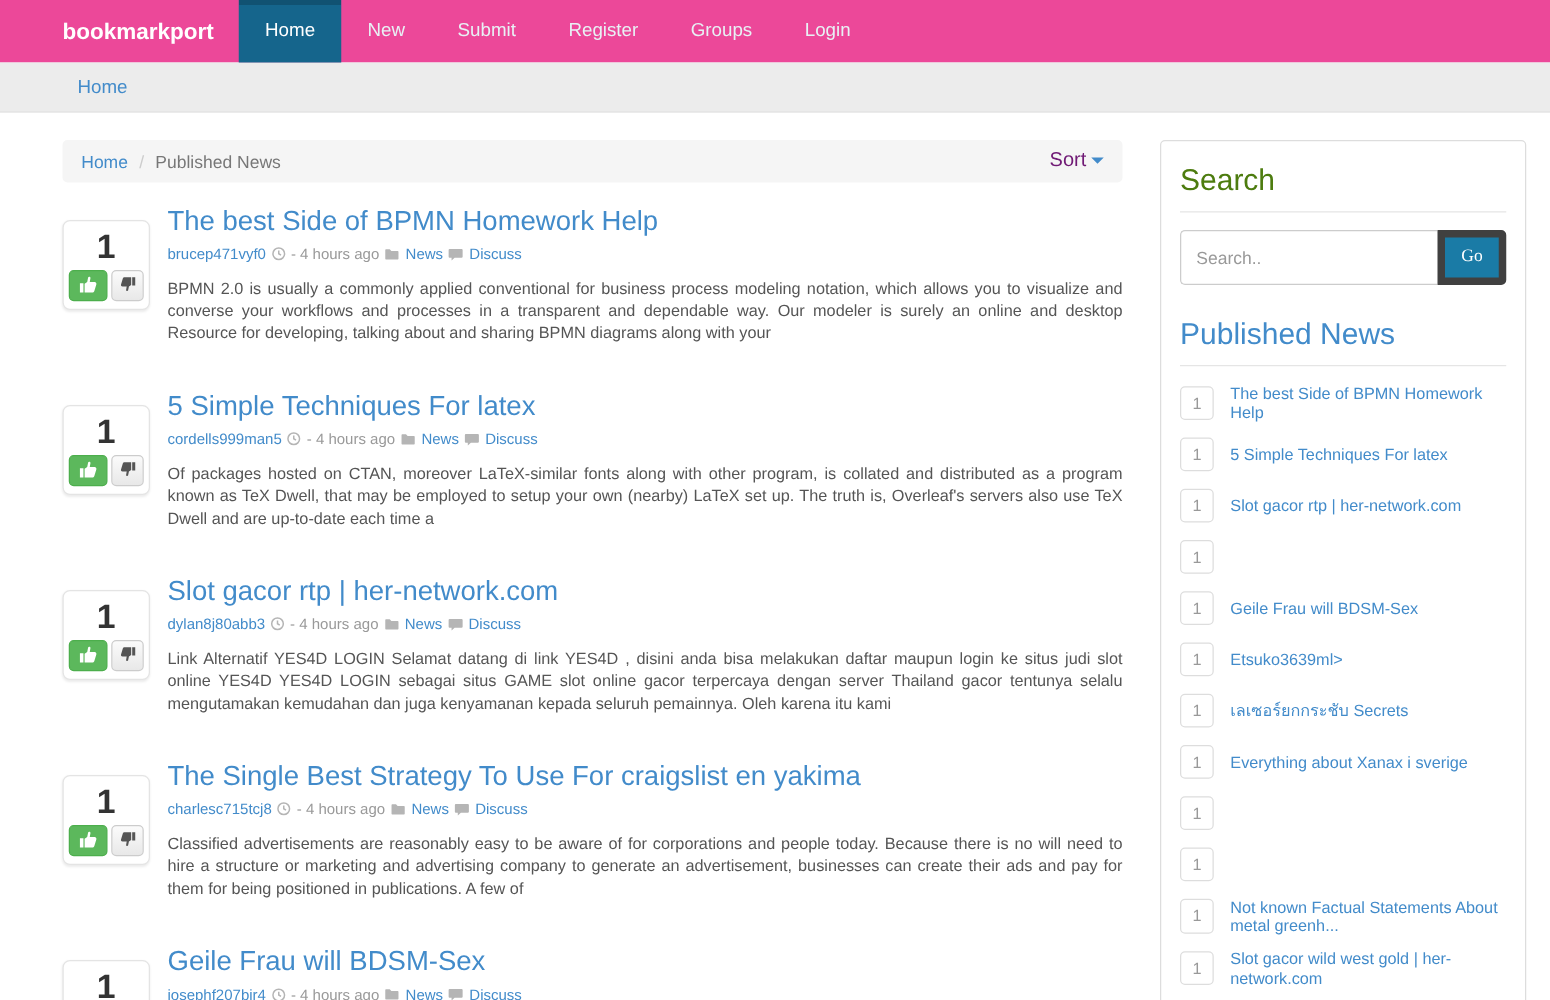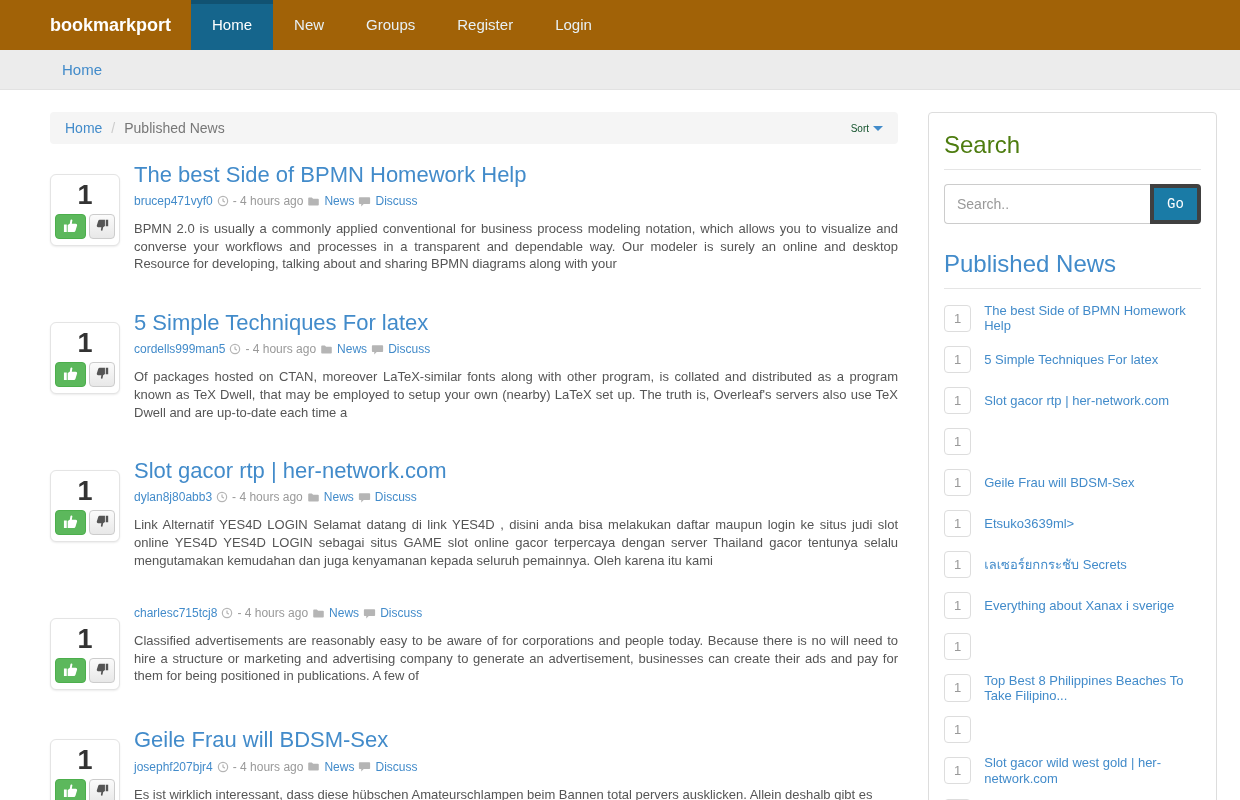--- a/index.html
+++ b/index.html
@@ -6,21 +6,21 @@
   html, body { width: 1240px; height: 800px; overflow: hidden; }
   body {
     font-family: "Liberation Sans", "DejaVu Sans", sans-serif;
     background: #ffffff;
     color: #333;
   }
   a { text-decoration: none; cursor: pointer; }
 
   
   .navbar {
-    background: #a16207;
+    background: #ec4899;
     height: 50px;
     width: 100%;
   }
   .navbar-inner {
     width: 1140px;
     margin: 0 auto;
     display: flex;
     align-items: stretch;
     height: 50px;
   }
@@ -78,22 +78,22 @@
     font-size: 14px;
     display: flex;
     align-items: center;
     margin-bottom: 18px;
   }
   .crumb-panel .crumb-home { color: #428bca; }
   .crumb-sep { color: #ccc; padding: 0 9px; }
   .crumb-current { color: #777; }
   .sort-link {
     margin-left: auto;
-    color: #14532d;
-    font-size: 10px;
+    color: #701a75;
+    font-size: 16px;
   }
   .caret {
     display: inline-block;
     width: 0; height: 0;
     margin-left: 4px;
     vertical-align: middle;
     border-top: 5px solid #428bca;
     border-left: 5px solid transparent;
     border-right: 5px solid transparent;
   }
@@ -187,26 +187,26 @@
     padding: 0 12px;
     font-size: 14px;
     color: #6d28d9;
     font-family: inherit;
     outline: none;
   }
   .search-input::placeholder { color: #999; }
   .go-btn {
     background: #1a7ba6;
     color: #fff;
-    border: 4px solid #404040;
+    border: 6px solid #404040;
     border-radius: 0 4px 4px 0;
     font-size: 14px;
     padding: 8px 13px;
     cursor: pointer;
-    font-family: Liberation Mono, monospace;
+    font-family: Liberation Serif, serif;
   }
   .side-list { list-style: none; }
   .side-item {
     display: flex;
     align-items: center;
     gap: 13px;
     margin-bottom: 11px;
     min-height: 30px;
   }
   .side-badge {
@@ -232,24 +232,27 @@
   <div class="navbar-inner">
     <span class="brand">bookmarkport</span>
     <ul class="nav-items">
       <li>
           <a class="nav-item active">Home</a>
         </li>
       <li>
           <a class="nav-item">New</a>
         </li>
       <li>
-          <a class="nav-item">Groups</a>
+          <a class="nav-item">Submit</a>
         </li>
       <li>
           <a class="nav-item">Register</a>
+        </li>
+      <li>
+          <a class="nav-item">Groups</a>
         </li>
       <li>
           <a class="nav-item">Login</a>
         </li>
     </ul>
   </div>
 </nav>
 
 <div class="topbar">
   <div class="topbar-inner">
@@ -410,20 +413,21 @@
                 </svg></span>
             </button>
           <button class="btn-down">
               <span><svg width="13" height="13" viewBox="0 0 16 16" fill="currentColor">
                   <path transform="rotate(180 8 8)" d="M1 7h3v8H1zM5 15V7.5L7.2 6 8 2.2C8.2 1.2 10 1.3 10 2.5L9.4 6h4.1c1.1 0 1.8 1 1.5 2l-1.7 5.6c-.3.9-1 1.4-1.9 1.4H5z"></path>
                 </svg></span>
             </button>
         </div>
       </div>
       <div class="post-body">
+        <h2 class="post-title">The Single Best Strategy To Use For craigslist en yakima</h2>
         <div class="post-meta">
           <a>charlesc715tcj8</a>
           <span class="meta-icon">
               <svg width="12" height="12" viewBox="0 0 16 16" fill="none" stroke="currentColor" stroke-width="1.6">
                 <circle cx="8" cy="8" r="6.2"></circle>
                 <path d="M8 4.6V8l2.4 1.5"></path>
               </svg>
             </span>
           <span>- 4 hours ago</span>
           <span class="meta-icon">
@@ -528,24 +532,24 @@
         </li>
         <li class="side-item">
           <span class="side-badge">1</span>
           <a class="side-link">Everything about Xanax i sverige</a>
         </li>
         <li class="side-item">
           <span class="side-badge">1</span>
         </li>
         <li class="side-item">
           <span class="side-badge">1</span>
-          <a class="side-link">Top Best 8 Philippines Beaches To Take Filipino...</a>
-        </li>
-        <li class="side-item">
-          <span class="side-badge">1</span>
+        </li>
+        <li class="side-item">
+          <span class="side-badge">1</span>
+          <a class="side-link">Not known Factual Statements About metal greenh...</a>
         </li>
         <li class="side-item">
           <span class="side-badge">1</span>
           <a class="side-link">Slot gacor wild west gold | her-network.com</a>
         </li>
         <li class="side-item">
           <span class="side-badge">1</span>
           <a class="side-link">How Much You Need To Expect You'll Pay For A Go...</a>
         </li>
       </ul>

